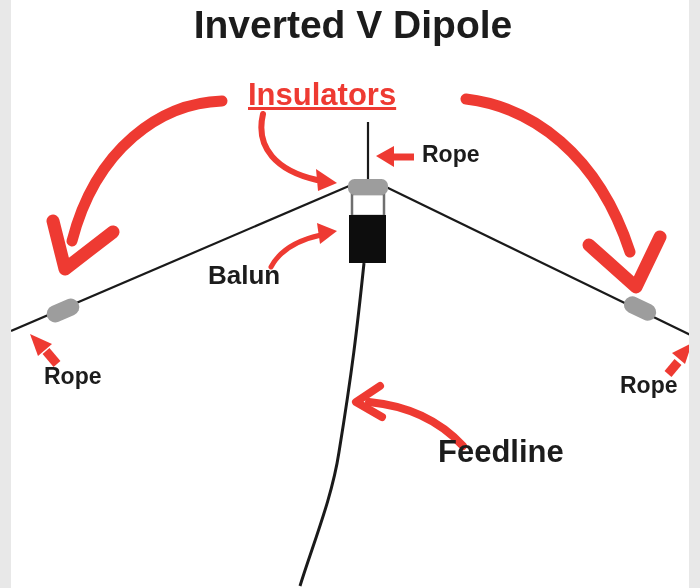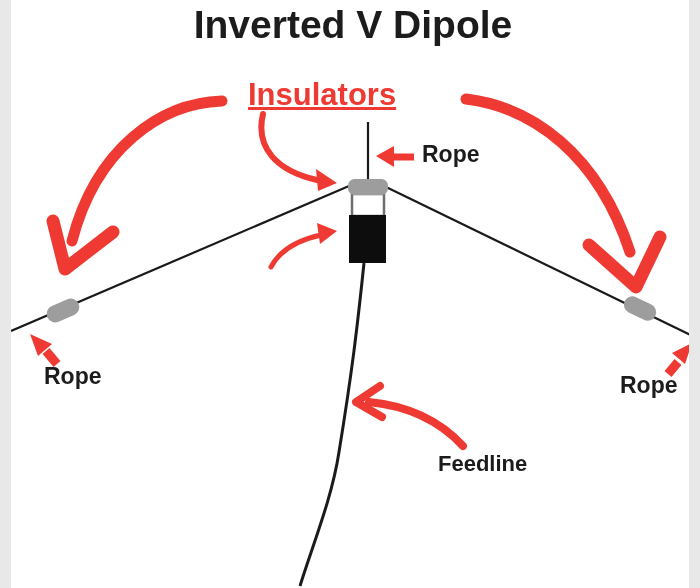--- a/index.html
+++ b/index.html
@@ -34,21 +34,21 @@
     text-align:center;
     font-size:39px;font-weight:800;
     color:var(--ink,#1c1c1c);
     letter-spacing:0px;
   }
   .lbl-insulators{left:237px;top:79px;font-size:31px;}
   .lbl-rope-top{left:411px;top:142px;font-size:23px;}
   .lbl-balun{left:197px;top:262px;font-size:26px;}
   .lbl-rope-left{left:33px;top:364px;font-size:23px;}
   .lbl-rope-right{left:609px;top:373px;font-size:23px;}
-  .lbl-feedline{left:427px;top:452px;font-size:22px;}
+  .lbl-feedline{left:427px;top:436px;font-size:31px;}
 
   .wire{stroke:var(--wire-black,#1a1a1a);stroke-width:2.2;fill:none;}
   .feedline{stroke:var(--wire-black,#1a1a1a);stroke-width:3;fill:none;}
   .ins{fill:var(--insulator-gray,#9d9d9d);}
   .balun-top{fill:var(--background,#fff);stroke:var(--balun-border-gray,#6f6f6f);stroke-width:2.5;}
   .balun-body{fill:var(--balun-black,#0d0d0d);}
   .red-stroke{stroke:var(--accent-red,#ee3a32);fill:none;}
   .red-fill{fill:var(--accent-red,#ee3a32);stroke:none;}
   .cap-round{stroke-linecap:round;stroke-linejoin:round;}
 </style>
@@ -111,16 +111,17 @@
 
     <g>
       <path class="red-stroke cap-round" stroke-width="8" d="M452,446 C429,421 399,406 358,402"></path>
       <path class="red-stroke cap-round" stroke-width="8" d="M369,386 L345,402 L371,417"></path>
     </g>
   </svg>
 
   <div class="title">Inverted V Dipole</div>
   <div class="label red lbl-insulators">Insulators</div>
   <div class="label lbl-rope-top">Rope</div>
+  <div class="label lbl-balun">Balun</div>
   <div class="label lbl-rope-left">Rope</div>
   <div class="label lbl-rope-right">Rope</div>
   <div class="label lbl-feedline">Feedline</div>
 </div>
 
 </body></html>

